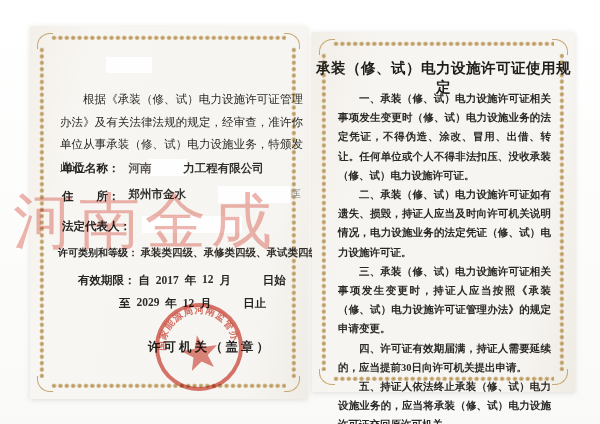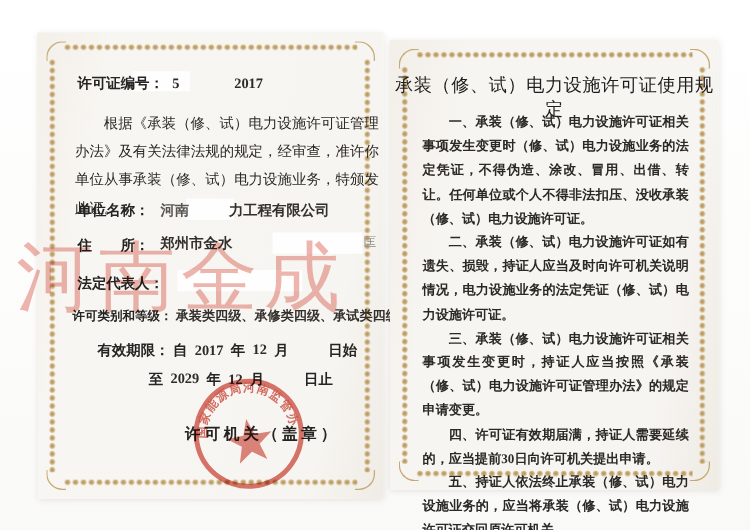--- a/index.html
+++ b/index.html
@@ -41,21 +41,21 @@
     line-height:22.5px;text-indent:2em;text-align:justify;color:#2b2926;font-weight:normal;}
   .redact{position:absolute;background:#fefefe;}
   .issuer{position:absolute;left:118px;top:313px;font-size:12.5px;font-weight:bold;
     letter-spacing:3px;color:#262422;}
   .datel{position:absolute;left:122px;top:332px;font-size:11.5px;font-weight:bold;}
   .seal{position:absolute;left:121px;top:273px;width:96px;height:96px;
     transform:rotate(-10deg);opacity:.92;mix-blend-mode:multiply;z-index:6;}
   .artifact{position:absolute;left:261px;top:161px;font-size:10px;color:#8b8b8b;}
   
   .rp-title{position:absolute;left:0;right:0;top:27px;text-align:center;
-    font-size:14.5px;font-weight:normal;letter-spacing:.5px;color:#1f1d1b;}
+    font-size:14.5px;font-weight:bold;letter-spacing:.5px;color:#1f1d1b;}
   .rules{position:absolute;left:26px;top:57px;width:213px;font-size:10.5px;
     line-height:19.2px;text-align:justify;color:#2b2926;font-weight:bold;}
   .rules p{margin:0;text-indent:2em;}
   
   .watermark{position:absolute;left:13px;top:181px;font-size:61px;letter-spacing:5px;
     color:#dd655a;opacity:.48;z-index:8;pointer-events:none;mix-blend-mode:multiply;
     font-weight:normal;white-space:nowrap;}
 </style>
 </head>
 <body>
@@ -70,26 +70,20 @@
     <div class="corner c-tr"></div>
     <div class="corner c-br"></div>
     <div class="corner c-bl"></div>
   </div>
 
   <div class="redact" style="left:76px;top:31px;width:46px;height:16px;"></div>
   <div class="redact" style="left:119px;top:133px;width:38px;height:17px;"></div>
   <div class="redact" style="left:188px;top:160px;width:72px;height:17px;"></div>
   <div class="redact" style="left:112px;top:190px;width:100px;height:17px;"></div>
 
-  <div class="lp-line" style="left:32px;top:33px;">
-    <span class="lbl">许可证编号：</span>
-    <span class="num" style="margin-left:4px;">5</span>
-    <span class="gap38"></span>
-    <span class="num">2017</span>
-  </div>
 
   <div class="intro">根据《承装（修、试）电力设施许可证管理办法》及有关法律法规的规定，经审查，准许你单位从事承装（修、试）电力设施业务，特颁发此证。</div>
 
   <div class="lp-line" style="left:32px;top:163px;">
     <span class="lbl">住　　所：</span>
     <span class="val" style="margin-left:6px;position:relative;top:-2px;">郑州市金水</span>
   </div>
 
   <div class="lp-line" style="left:32px;top:135px;">
     <span class="lbl">单位名称：</span>

